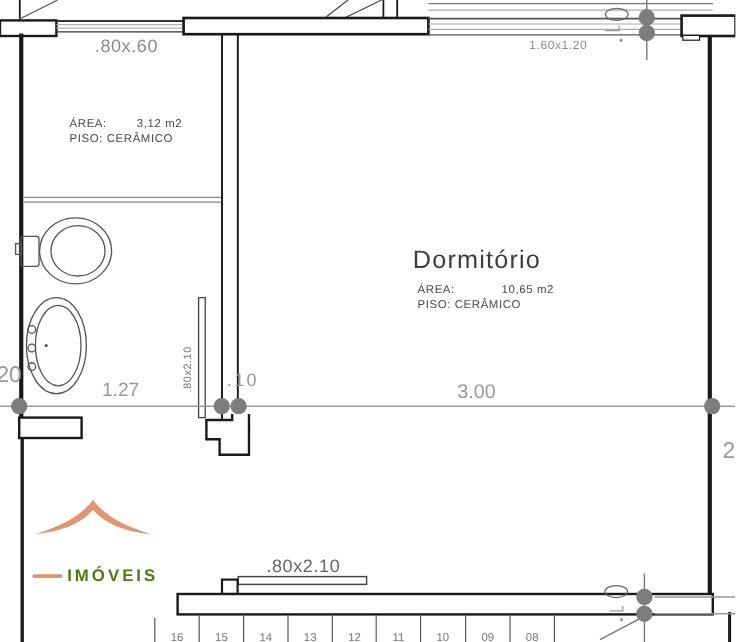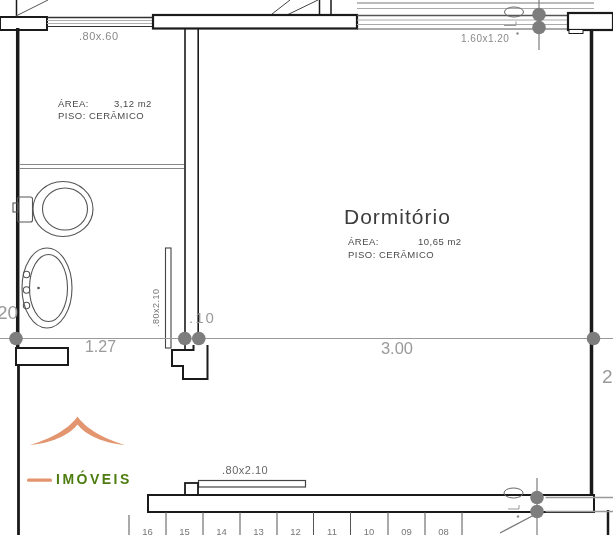--- a/index.html
+++ b/index.html
@@ -4,26 +4,26 @@
 <style>
   html,body{margin:0;padding:0;background:#fff;}
   #stage{
     position:relative;width:613px;height:535px;background:#ffffff;
     overflow:hidden;font-family:"Liberation Sans", sans-serif;
   }
   #plan-svg{position:absolute;left:0;top:0;}
   .txt{position:absolute;white-space:nowrap;line-height:1;}
   .room-title{font-size:25px;color:#3c3c3c;letter-spacing:1px;}
   .room-sub{font-size:9.5px;color:#4a4a4a;letter-spacing:.5px;}
-  .lbl{font-size:11px;color:#8a8a8a;letter-spacing:.5px;}
+  .lbl{font-size:15px;color:#8a8a8a;letter-spacing:.5px;}
   .dim{color:#9a9a9a;}
   .dim-big{font-size:19px;}
   .dim-mid{font-size:16px;}
   .rot{transform:rotate(-90deg);transform-origin:0 0;}
-  .ctr{text-align:center;margin-top:21px;}
+  .ctr{text-align:center;}
   .step-num{position:absolute;top:526px;font-size:9.5px;color:#777;text-align:center;width:37px;}
   .logo-bem{position:absolute;left:31px;top:441px;font-size:38px;font-weight:bold;
     color:#878787;letter-spacing:4px;}
   .logo-imoveis{position:absolute;left:56px;top:471px;font-size:14px;font-weight:bold;
     color:#4d7c0f;letter-spacing:2.5px;}
 </style>
 </head>
 <body>
 
 <div id="stage">
@@ -148,21 +148,21 @@
   <span class="txt room-sub" style="left:58px;top:99px;">ÁREA:</span>
   <span class="txt room-sub" style="left:114px;top:99px;">3,12 m2</span>
   <span class="txt room-sub" style="left:58px;top:111px;">PISO: CERÂMICO</span>
 
   <span class="txt room-title" style="left:344px;top:206px;font-size:21px;">Dormitório</span>
   <span class="txt room-sub" style="left:348px;top:237px;">ÁREA:</span>
   <span class="txt room-sub" style="left:418px;top:237px;">10,65 m2</span>
   <span class="txt room-sub" style="left:348px;top:250px;">PISO: CERÂMICO</span>
 
   <span class="txt lbl" style="left:79px;top:31px;">.80x.60</span>
-  <span class="txt lbl" style="left:441px;top:34px;font-size:10px;margin-left:20px;">1.60x1.20</span>
+  <span class="txt lbl" style="left:441px;top:34px;font-size:10px;">1.60x1.20</span>
   <span class="txt lbl rot" style="left:152px;top:327px;font-size:9px;color:#777;">.80x2.10</span>
   <span class="txt lbl" style="left:222px;top:465px;color:#666;">.80x2.10</span>
 
   <span class="txt dim dim-big" style="left:-3px;top:303px;">20</span>
   <span class="txt dim dim-mid ctr" style="left:78px;top:318px;width:45px;">1.27</span>
   <span class="txt dim" style="left:177px;top:310px;font-size:15px;letter-spacing:2px;margin-left:12px;">.10</span>
   <span class="txt dim ctr" style="left:373px;top:319px;width:48px;font-size:16.5px;">3.00</span>
   <span class="txt dim dim-big" style="left:602px;top:367px;">2</span>
 
   <span class="step-num" style="left:129px;">16</span>

